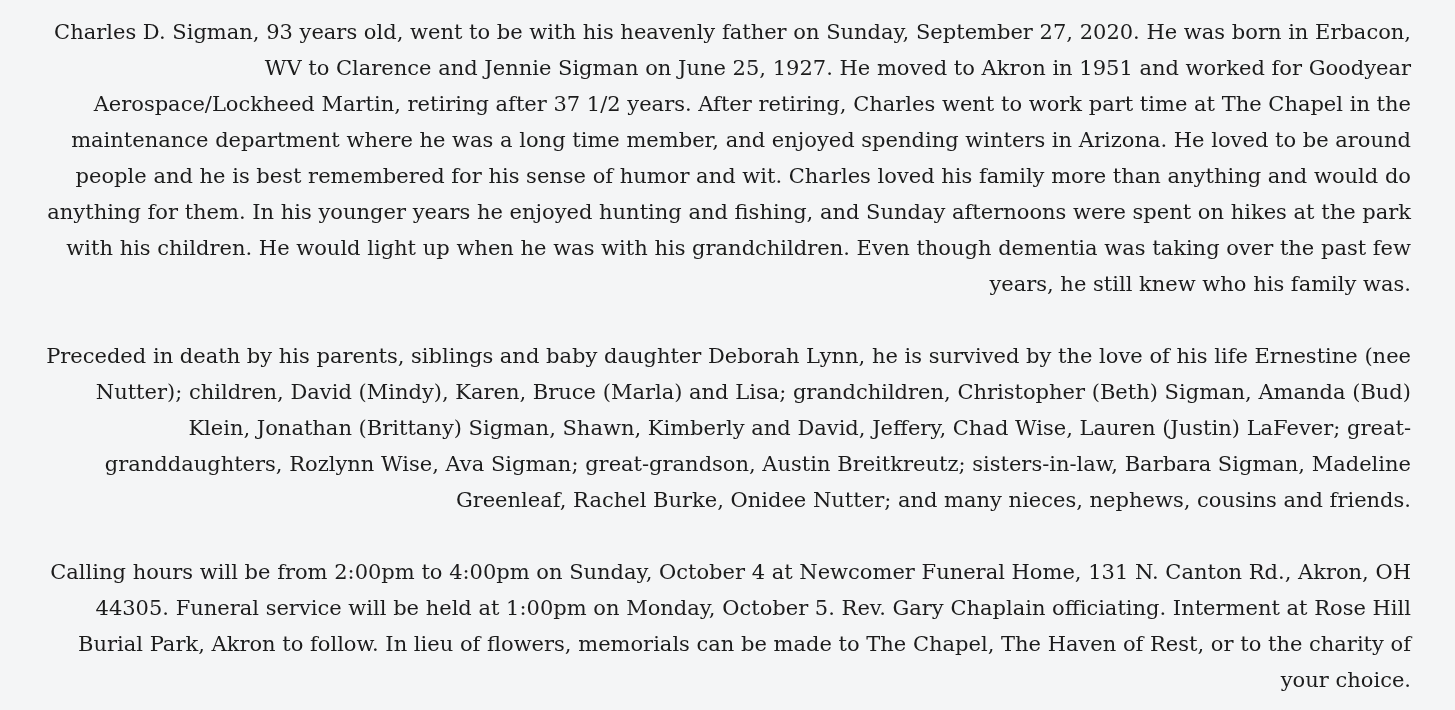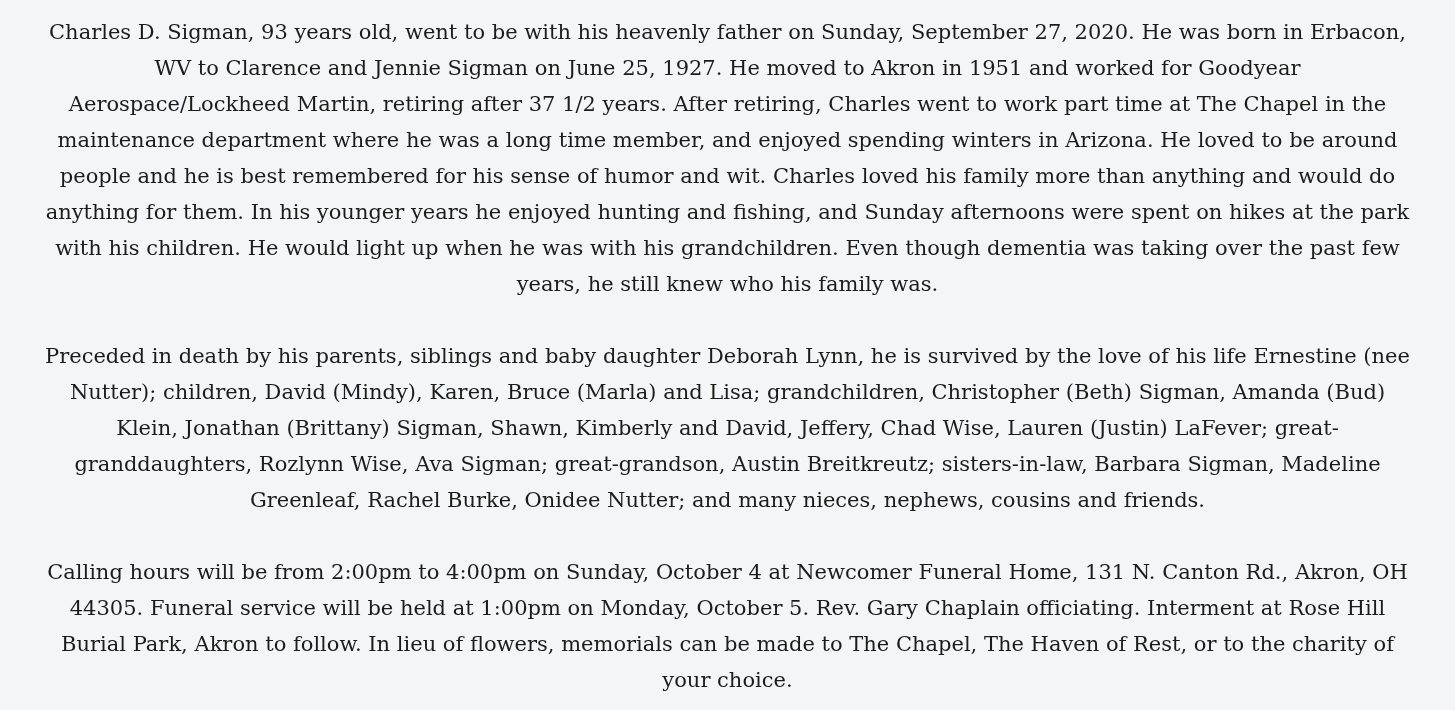--- a/index.html
+++ b/index.html
@@ -18,21 +18,21 @@
     width: 1455px;
     padding: 14px 44px 0 44px;
     font-family: "DejaVu Serif", "Liberation Serif", serif;
     font-size: 21px;
     line-height: 36px;
     color: #1c1c1c;
     -webkit-font-smoothing: antialiased;
   }
   .obituary p {
     margin: 0 0 36px 0;
-    text-align: center;
+    text-align: right;
   }
 </style>
 </head>
 <body>
 
 <main class="obituary">
   <p>Charles D. Sigman, 93 years old, went to be with his heavenly father on Sunday, September 27, 2020. He was born in Erbacon, WV to Clarence and Jennie Sigman on June 25, 1927. He moved to Akron in 1951 and worked for Goodyear Aerospace/Lockheed Martin, retiring after 37 1/2 years. After retiring, Charles went to work part time at The Chapel in the maintenance department where he was a long time member, and enjoyed spending winters in Arizona. He loved to be around people and he is best remembered for his sense of humor and wit. Charles loved his family more than anything and would do anything for them. In his younger years he enjoyed hunting and fishing, and Sunday afternoons were spent on hikes at the park with his children. He would light up when he was with his grandchildren. Even though dementia was taking over the past few years, he still knew who his family was.</p>
   <p>Preceded in death by his parents, siblings and baby daughter Deborah Lynn, he is survived by the love of his life Ernestine (nee Nutter); children, David (Mindy), Karen, Bruce (Marla) and Lisa; grandchildren, Christopher (Beth) Sigman, Amanda (Bud) Klein, Jonathan (Brittany) Sigman, Shawn, Kimberly and David, Jeffery, Chad Wise, Lauren (Justin) LaFever; great-granddaughters, Rozlynn Wise, Ava Sigman; great-grandson, Austin Breitkreutz; sisters-in-law, Barbara Sigman, Madeline Greenleaf, Rachel Burke, Onidee Nutter; and many nieces, nephews, cousins and friends.</p>
   <p>Calling hours will be from 2:00pm to 4:00pm on Sunday, October 4 at Newcomer Funeral Home, 131 N. Canton Rd., Akron, OH 44305. Funeral service will be held at 1:00pm on Monday, October 5. Rev. Gary Chaplain officiating. Interment at Rose Hill Burial Park, Akron to follow. In lieu of flowers, memorials can be made to The Chapel, The Haven of Rest, or to the charity of your choice.</p>
 </main>

